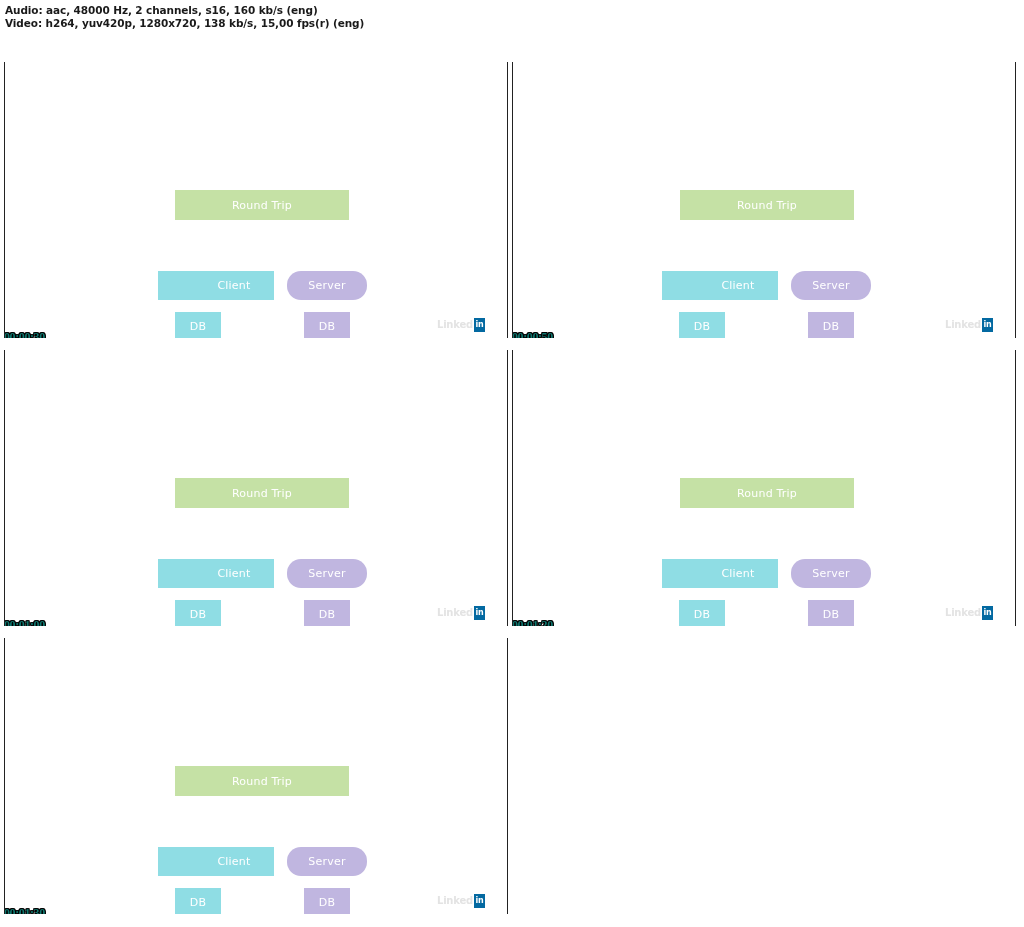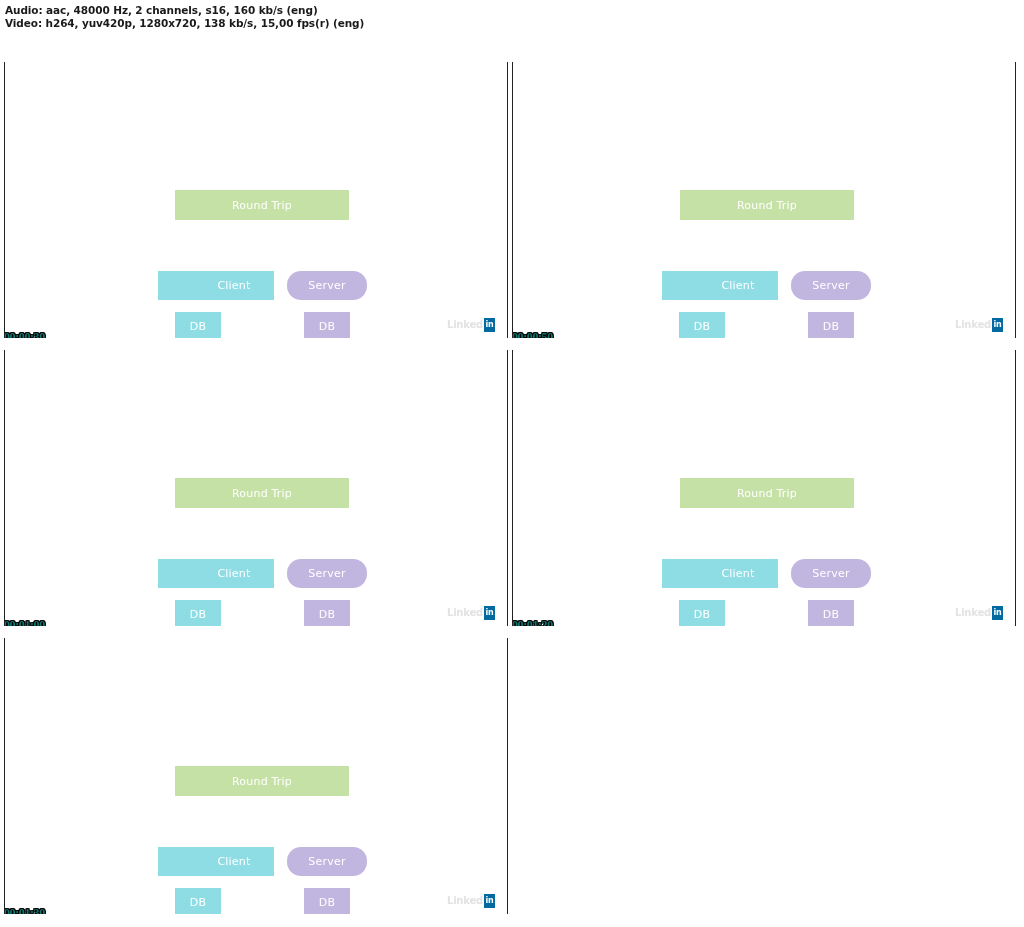--- a/index.html
+++ b/index.html
@@ -126,21 +126,21 @@
   
   .col-2 .dgm-box.roundtrip { left: 167px; }
   .col-2 .dgm-box.client    { left: 149px; }
   .col-2 .dgm-box.server    { left: 278px; }
   .col-2 .dgm-box.client-db { left: 166px; }
   .col-2 .dgm-box.server-db { left: 295px; }
 
   
   .lil-watermark {
     position: absolute;
-    right: 12px;
+    right: 22px;
     bottom: 6px;
     display: flex;
     align-items: center;
     font-family: "DejaVu Sans", sans-serif;
     font-size: 10px;
     font-weight: bold;
     color: #e3e3e3;
     letter-spacing: -0.2px;
     line-height: 1;
     user-select: none;

